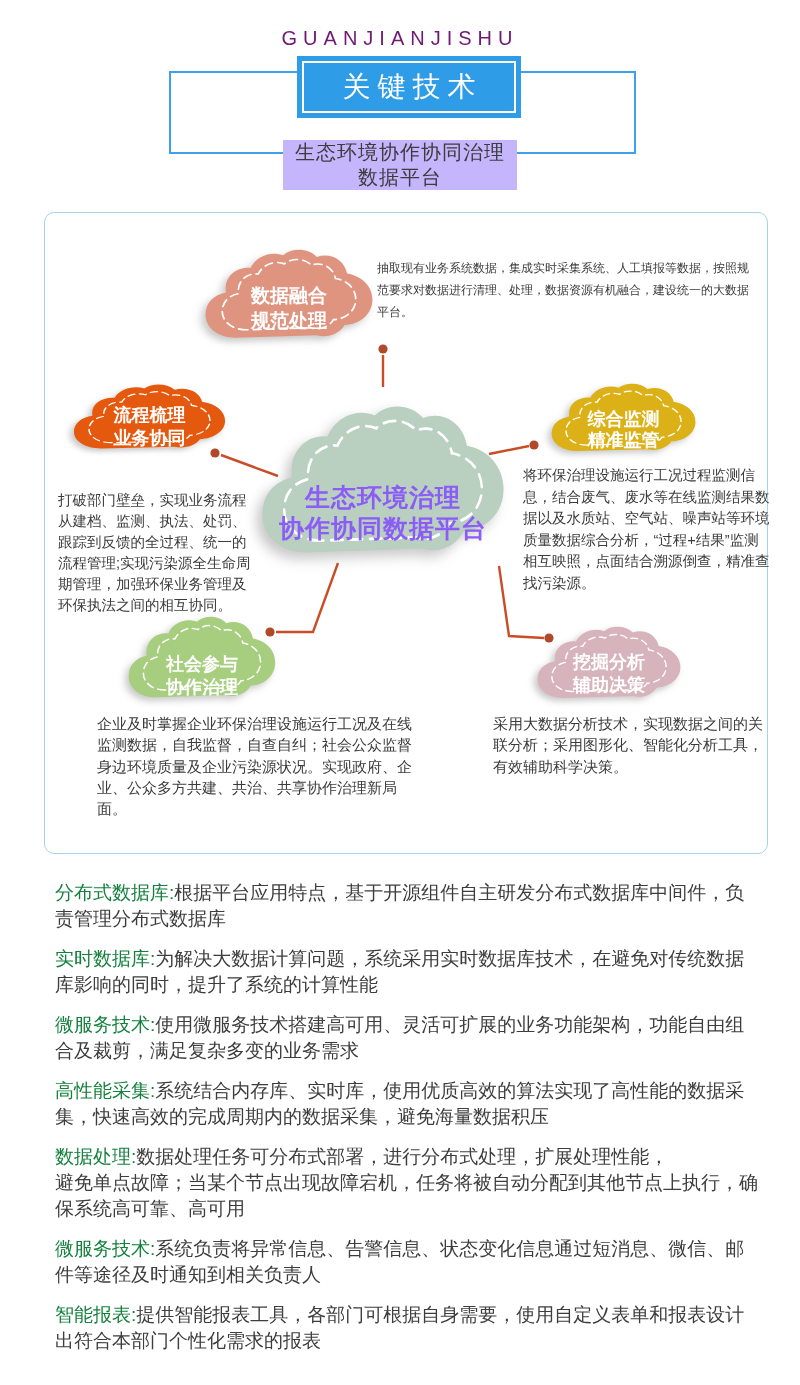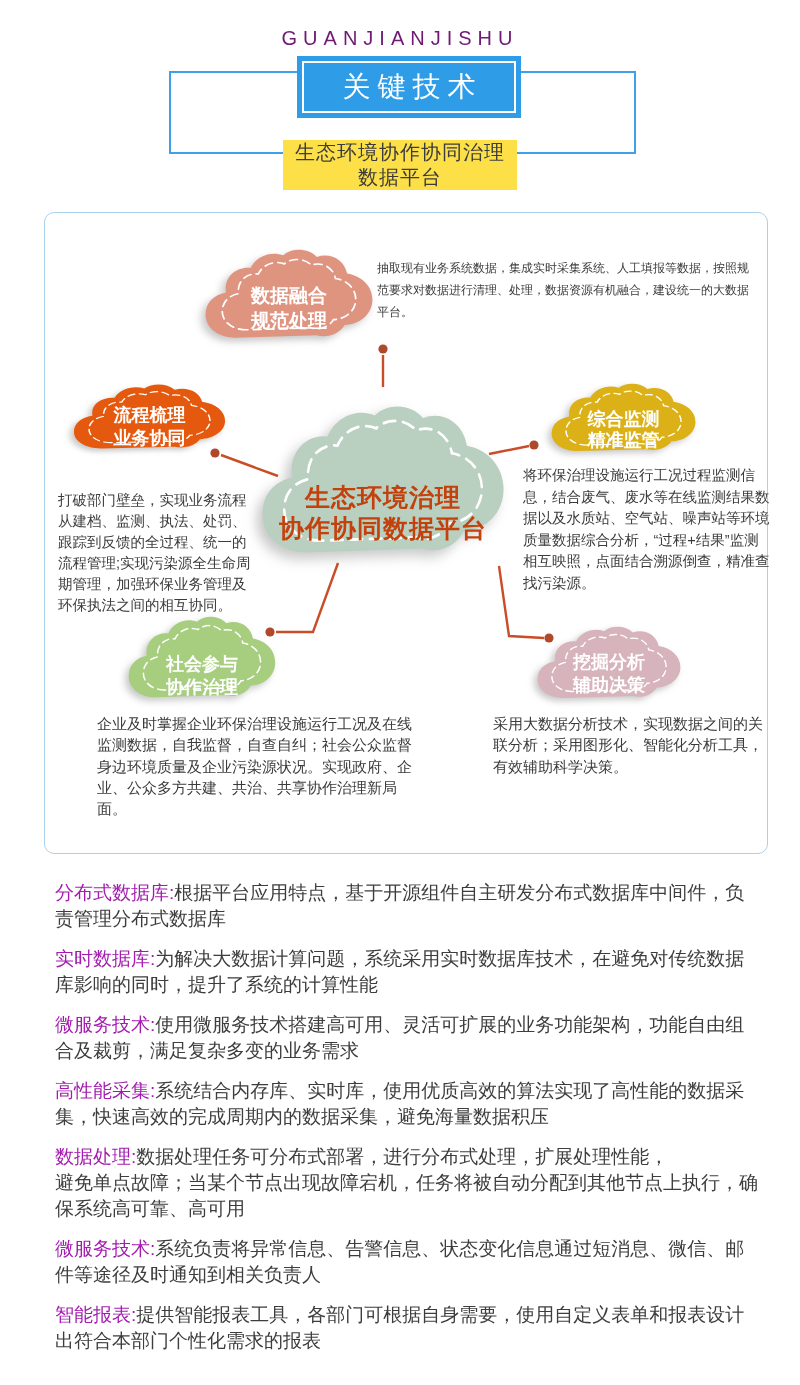--- a/index.html
+++ b/index.html
@@ -21,21 +21,21 @@
     position:absolute;left:297px;top:56px;width:224px;height:62px;
     background:#2f9ce8;box-sizing:border-box;padding:5px;
   }
   .banner-inner{
     width:100%;height:100%;border:2px solid #fff;box-sizing:border-box;
     display:flex;align-items:center;justify-content:center;
     color:#fff;font-size:28px;letter-spacing:7px;text-indent:7px;
   }
   .subtitle{
     position:absolute;left:50%;top:140px;transform:translateX(-50%);
-    background:#fde047;padding:0 12px;text-align:center;
+    background:#c4b5fd;padding:0 12px;text-align:center;
     font-size:20px;line-height:25px;letter-spacing:1px;color:#3c3c3c;
     white-space:pre-line;
   }
   
   .diagram{
     position:absolute;left:44px;top:212px;width:722px;height:640px;
     border:1px solid #a9d3ec;border-radius:10px;background:#fff;
     box-sizing:content-box;
   }
   .diagram svg{position:absolute;left:0;top:0;}
@@ -51,33 +51,33 @@
     stroke-linecap:round;vector-effect:non-scaling-stroke;
   }
   .cloud-label{
     position:absolute;text-align:center;color:#fff;white-space:pre-line;
     font-weight:600;
   }
   .lbl-fusion{left:154px;top:70px;width:180px;font-size:19px;line-height:25px;}
   .lbl-process{left:23px;top:191px;width:163px;font-size:18px;line-height:23px;}
   .lbl-monitoring{left:501px;top:196px;width:155px;font-size:18px;line-height:21px;}
   .lbl-center{left:208px;top:269px;width:260px;font-size:25px;line-height:31px;
-    color:#c2410c;letter-spacing:1px;}
+    color:#8b5cf6;letter-spacing:1px;}
   .lbl-social{left:78px;top:440px;width:158px;font-size:18px;line-height:23px;}
   .lbl-mining{left:487px;top:438px;width:154px;font-size:18px;line-height:23px;}
   .desc{position:absolute;color:#3b3b3b;}
   .desc-top{left:332px;top:44px;width:374px;font-size:12px;line-height:22px;}
   .desc-left{left:13px;top:249px;width:202px;font-size:14.5px;line-height:21px;margin-top:28px;}
   .desc-right{left:478px;top:252px;width:248px;font-size:14.5px;line-height:21.6px;}
   .desc-bl{left:52px;top:500px;width:324px;font-size:15px;line-height:21.3px;}
   .desc-br{left:448px;top:500px;width:278px;font-size:15px;line-height:21.3px;}
   
   .tech-list{position:absolute;left:55px;top:880px;width:705px;}
   .tech-list p{margin:0 0 14px 0;font-size:19px;line-height:26px;color:#3d3d3d;}
-  .tech-label{color:#a21caf;}
+  .tech-label{color:#15803d;}
   .tech-text{white-space:pre-line;}
 </style>
 </head>
 <body>
 
 <div class="eyebrow">GUANJIANJISHU</div>
 <div class="bracket"></div>
 <div class="banner">
   <div class="banner-inner">关键技术</div>
 </div>

